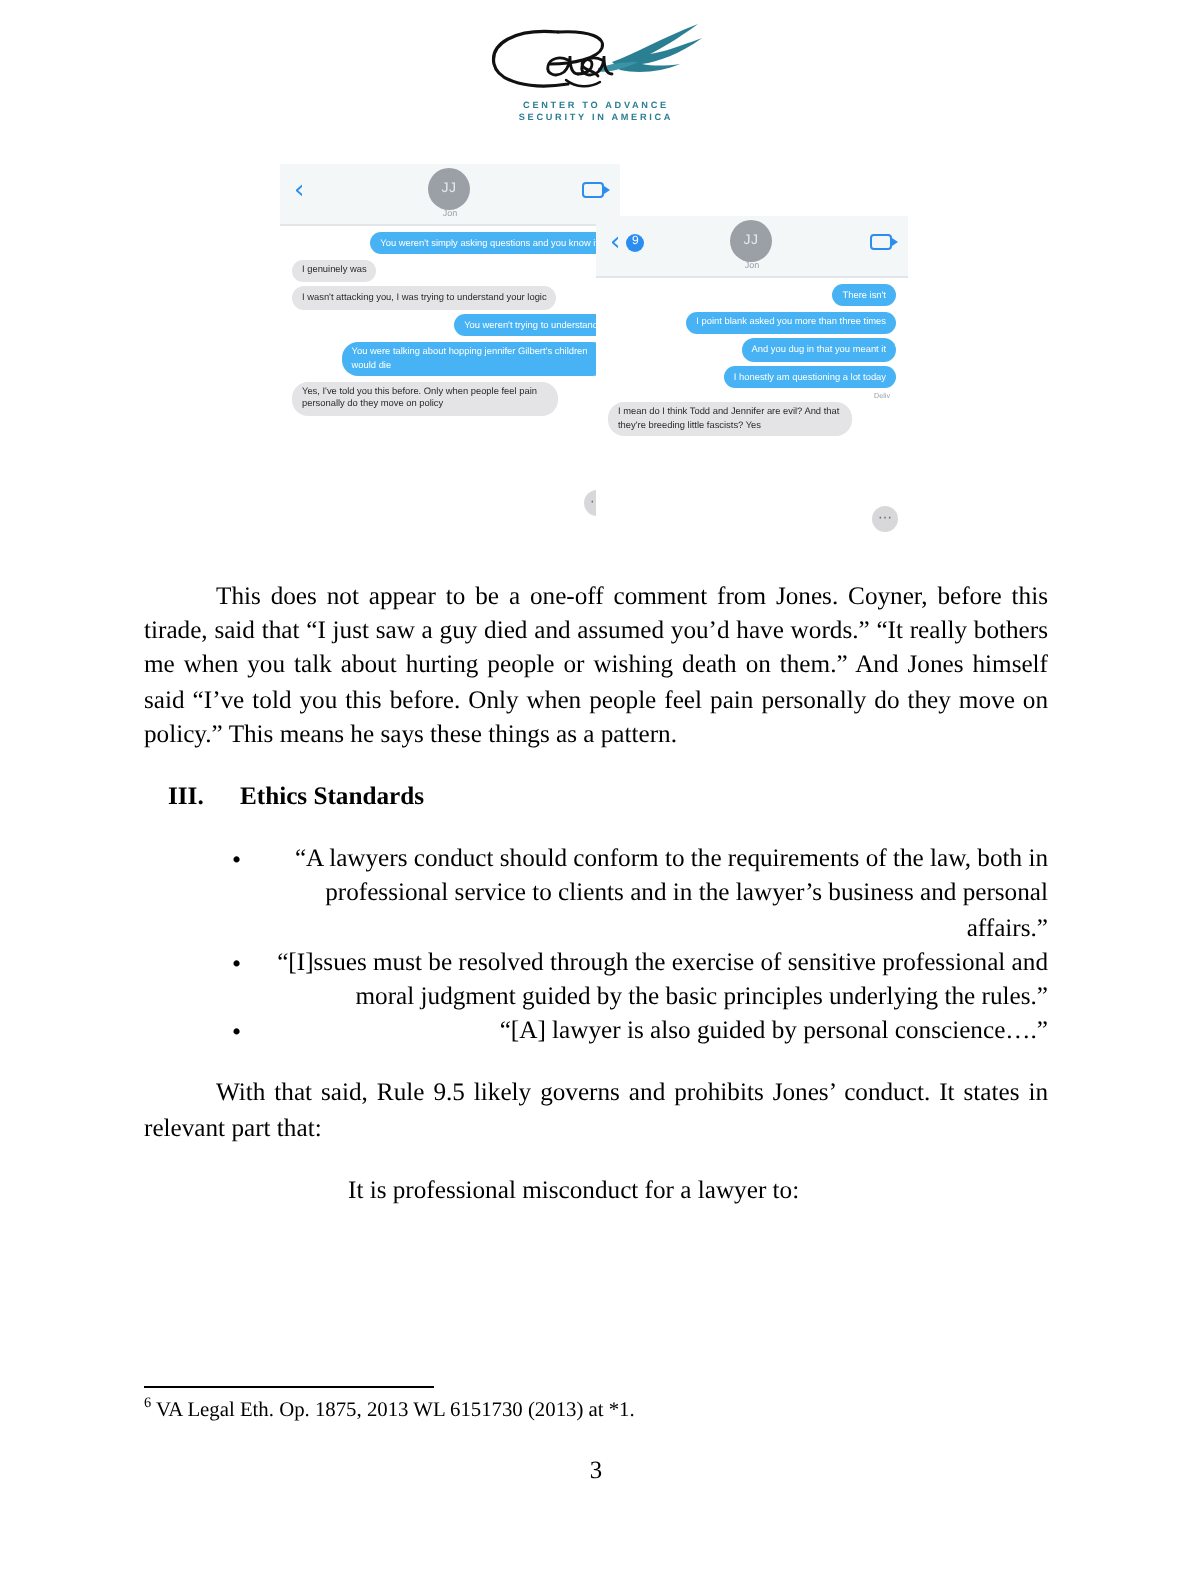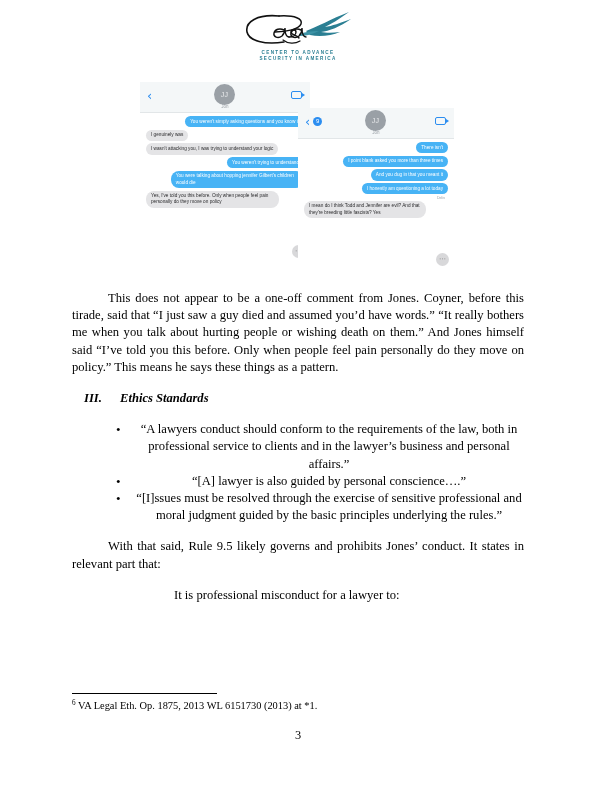--- a/index.html
+++ b/index.html
@@ -200,33 +200,32 @@
     text-align: justify;
   }
   p.para {
     margin: 0 0 14px 0;
     text-indent: 36px;
   }
   .heading {
     margin: 0 0 14px 0;
     font-weight: bold;
     text-indent: 0;
-    font-style: italic;
   }
   .heading .num { display: inline-block; width: 48px; padding-left: 12px; box-sizing: border-box;}
   sup { font-size: 8.5px; vertical-align: super; line-height: 0; }
   ul.bullets {
     margin: 0 0 14px 0;
     padding-left: 44px;
     list-style: none;
   }
   ul.bullets li {
     position: relative;
     margin-bottom: 0px;
-    text-align: center;
+    text-align: right;
     padding-left: 18px;
   }
   ul.bullets li::before {
     content: "\2022";
     position: absolute;
     left: 0;
     top: 0;
     font-size: 13px;
   }
   .blockquote {
@@ -354,22 +353,22 @@
 
   <div class="doc">
 
     <p class="para">This does not appear to be a one-off comment from Jones. Coyner, before this tirade, said that “I just saw a guy died and assumed you’d have words.” “It really bothers me when you talk about hurting people or wishing death on them.” And Jones himself said “I’ve told you this before. Only when people feel pain personally do they move on policy.” This means he says these things as a pattern.</p>
 
     <p class="heading"><span class="num">III.</span><span>Ethics Standards</span></p>
 
 
     <ul class="bullets">
       <li>“A lawyers conduct should conform to the requirements of the law, both in professional service to clients and in the lawyer’s business and personal affairs.”</li>
+      <li>“[I]ssues must be resolved through the exercise of sensitive professional and moral judgment guided by the basic principles underlying the rules.”</li>
       <li>“[A] lawyer is also guided by personal conscience….”</li>
-      <li>“[I]ssues must be resolved through the exercise of sensitive professional and moral judgment guided by the basic principles underlying the rules.”</li>
     </ul>
 
 
     <p class="para">With that said, Rule 9.5 likely governs and prohibits Jones’ conduct. It states in relevant part that:</p>
 
     <p class="para blockquote">It is professional misconduct for a lawyer to:</p>
 
   </div>
 
   <div class="footnote-area">

